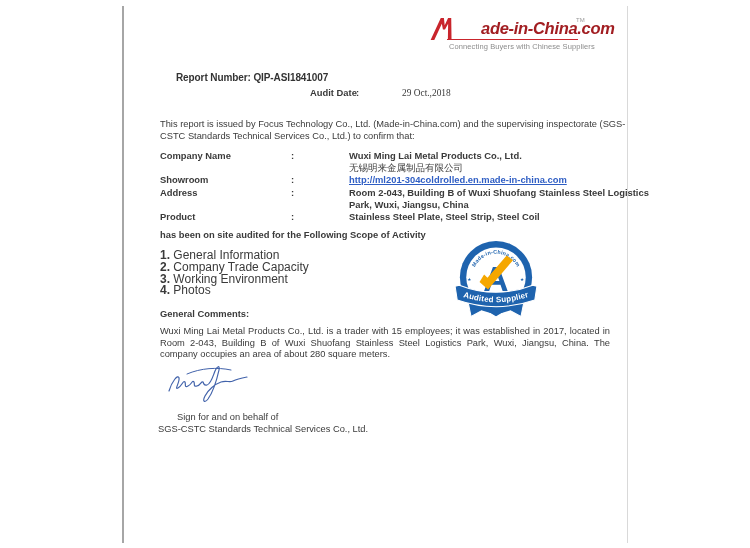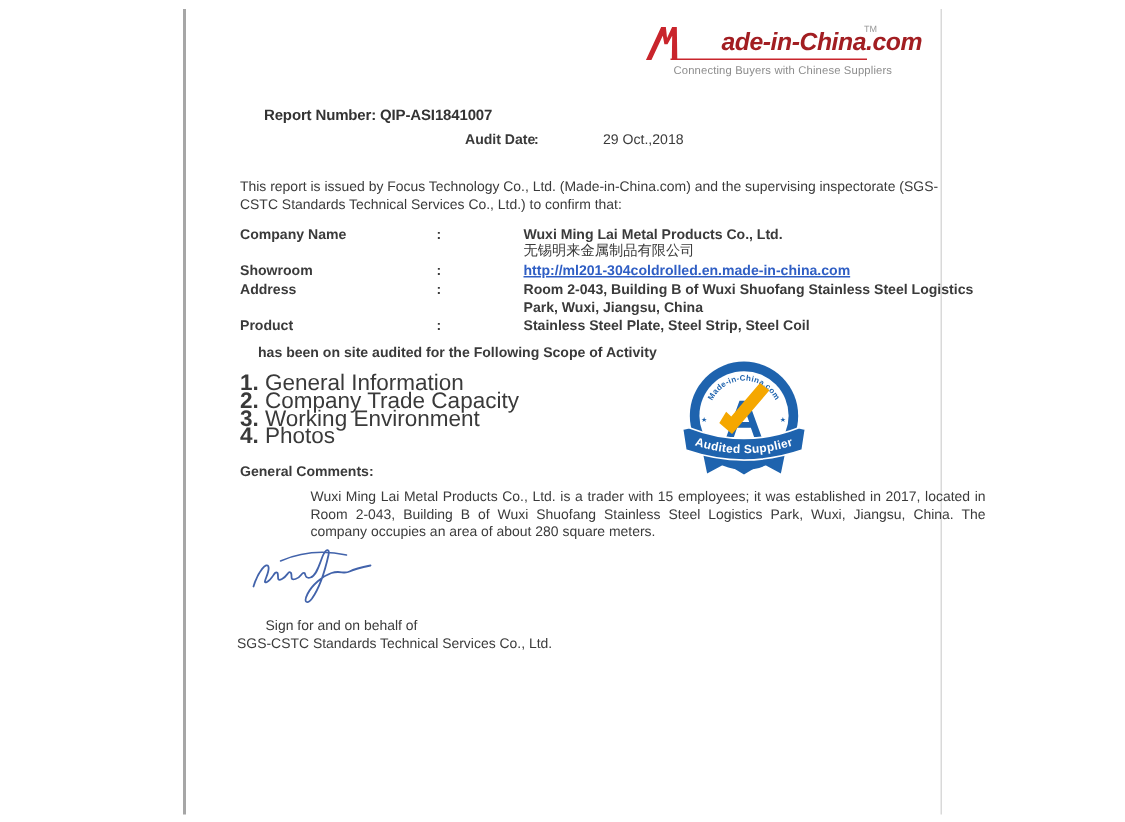--- a/index.html
+++ b/index.html
@@ -29,21 +29,21 @@
   
   .itable{width:480px;font-size:9.4px;line-height:12.2px;}
   .irow{display:flex;gap:48px;}
   .irow .lbl{width:83px;flex:none;font-weight:bold;}
   .irow .cl{width:10px;flex:none;font-weight:bold;}
   .irow .val{font-weight:bold;white-space:nowrap;}
   .irow .val.reg{font-weight:normal;font-size:9.5px;}
   a.link{color:#2f5ec4;font-weight:bold;text-decoration:underline;cursor:pointer;}
 
   
-  .slist{font-size:15px;line-height:11.8px;}
+  .slist{font-size:12px;line-height:11.8px;}
   .slist .num{font-weight:bold;}
 </style>
 </head>
 <body>
 
 <div id="canvas">
 
   <div class="abs" style="left:122px;top:6px;width:2px;height:537px;background:#a6a6a6;"></div>
   <div class="abs" style="left:627px;top:6px;width:1px;height:537px;background:#d9d9d9;"></div>
 
@@ -54,21 +54,21 @@
     </svg>
     <div class="abs mic-wordmark" style="left:21px;top:5px;">ade-in-China.com</div>
     <div class="abs mic-tm" style="left:146px;top:2px;">TM</div>
     <div class="abs mic-underline" style="left:17px;top:24px;width:131px;height:1.3px;"></div>
     <div class="abs mic-tagline" style="left:3px;top:27px;margin-left:16px;">Connecting Buyers with Chinese Suppliers</div>
   </div>
 
   <div class="abs h1" style="left:160px;top:72px;padding-left:16px;">Report Number: QIP-ASI1841007</div>
   <div class="abs t b nowrap" style="left:310px;top:87px;">Audit Date</div>
   <div class="abs t b" style="left:356px;top:87px;">:</div>
-  <div class="abs t nowrap" style="left:402px;top:87px;">29 Oct.,2018</div>
+  <div class="abs t nowrap" style="left:402px;top:87px;font-family:Liberation Serif, serif;">29 Oct.,2018</div>
 
   <div class="abs t para" style="left:160px;top:118px;font-size:9.3px;">This report is issued by Focus Technology Co., Ltd. (Made-in-China.com) and the supervising inspectorate (SGS-CSTC Standards Technical Services Co., Ltd.) to confirm that:</div>
 
   <div class="abs itable" style="left:160px;top:150px;">
     <div class="irow">
       <span class="lbl">Company Name</span>
       <span class="cl">:</span>
       <span class="val">Wuxi Ming Lai Metal Products Co., Ltd.</span>
     </div>
     <div class="irow">
@@ -91,21 +91,21 @@
         <span class="cl"></span>
       <span class="val">Park, Wuxi, Jiangsu, China</span>
     </div>
     <div class="irow">
       <span class="lbl">Product</span>
       <span class="cl">:</span>
       <span class="val">Stainless Steel Plate, Steel Strip, Steel Coil</span>
     </div>
   </div>
 
-  <div class="abs t b nowrap" style="left:172px;top:229px;">has been on site audited for the Following Scope of Activity</div>
+  <div class="abs t b nowrap" style="left:160px;top:229px;">has been on site audited for the Following Scope of Activity</div>
   <div class="abs slist" style="left:160px;top:250px;">
     <div>
       <span class="num">1.</span>
       <span>General Information</span>
     </div>
     <div>
       <span class="num">2.</span>
       <span>Company Trade Capacity</span>
     </div>
     <div>
@@ -131,21 +131,21 @@
     <text x="45" y="48" font-size="33" font-weight="bold" fill="#1E63AE" text-anchor="middle">A</text>
     <path d="M29.5 39.5 L37.5 46.5 L61 19 L55 14.5 L37 35.5 L33.8 32.5 Z" fill="#F5A700"></path>
     <path d="M6.5 43.5 L10.5 42.5 Q45 56 79.5 42.5 L83.5 43.5 L81.5 56.5 Q45 69 8.5 56.5 Z" fill="#1E63AE" stroke="#ffffff" stroke-width="1"></path>
     <path id="bannerPath" d="M11 52.5 Q45 64.5 79 52.5" fill="none"></path>
     <text font-size="7.5" font-weight="bold" fill="#ffffff" letter-spacing="0.2" text-anchor="middle">
       <textPath href="#bannerPath" startOffset="50%">Audited Supplier</textPath>
     </text>
   </svg>
 
   <div class="abs t b nowrap" style="left:160px;top:308px;">General Comments:</div>
-  <div class="abs small jpara" style="left:160px;top:326px;margin-left:47px;">Wuxi Ming Lai Metal Products Co., Ltd. is a trader with 15 employees; it was established in 2017, located in Room 2-043, Building B of Wuxi Shuofang Stainless Steel Logistics Park, Wuxi, Jiangsu, China. The company occupies an area of about 280 square meters.</div>
+  <div class="abs small jpara" style="left:160px;top:326px;">Wuxi Ming Lai Metal Products Co., Ltd. is a trader with 15 employees; it was established in 2017, located in Room 2-043, Building B of Wuxi Shuofang Stainless Steel Logistics Park, Wuxi, Jiangsu, China. The company occupies an area of about 280 square meters.</div>
 
   <svg class="abs" style="left:161px;top:363px;" width="100" height="46" viewBox="0 0 100 46">
     <path d="M8 28 C11 18 17 11 18 15 C19 19 13 27 17 25 C21 23 22 17 24 19 C25 21 23 25 27 23
              C31 21 31 17 33 19 C34 21 32 24 36 23 C40 22 40 18 42 19 C43 20 42 23 46 22
              C50 21 52 13 54 8 C56 3 59 2 58 7 C56 16 52 29 47 36 C44 40 41 39 44 33
              C47 27 54 21 60 19 C66 17 68 20 72 18 C76 16 81 15 86 14" stroke="#4263AB" stroke-width="1.2" fill="none" stroke-linecap="round"></path>
     <path d="M26 11 C40 5 56 4 70 7" stroke="#4263AB" stroke-width="1" fill="none" stroke-linecap="round"></path>
   </svg>
 
   <div class="abs small nowrap" style="left:177px;top:412px;">Sign for and on behalf of</div>

